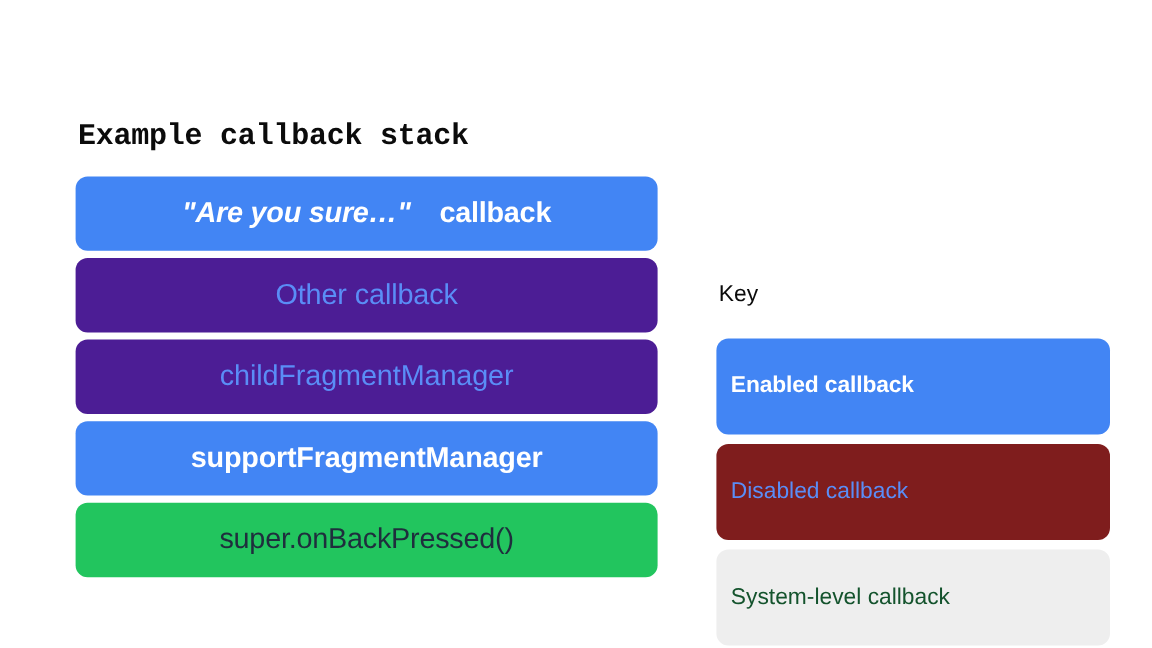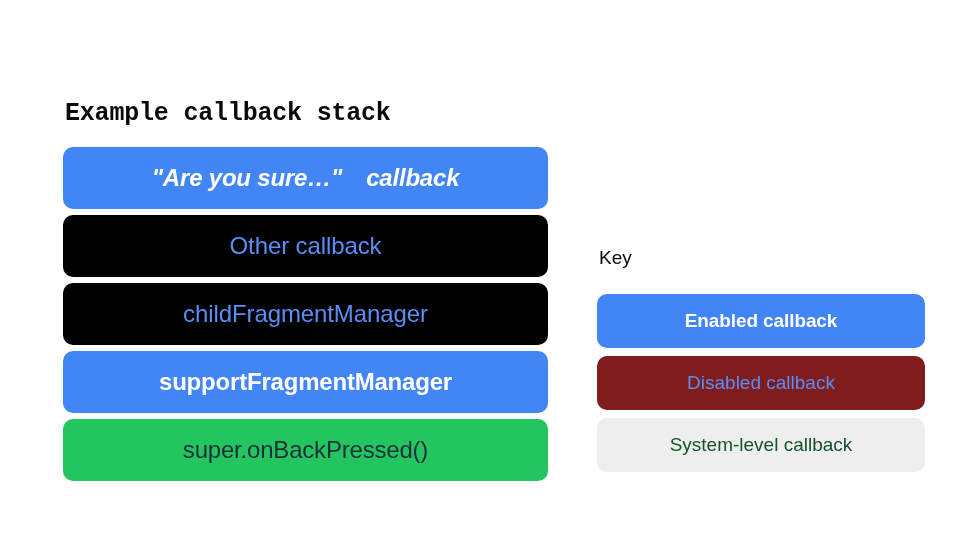--- a/index.html
+++ b/index.html
@@ -55,69 +55,68 @@
 
   
   .row.enabled {
     background: #4285f4;
     color: #ffffff;
     font-weight: 700;
     font-size: 24px;
     letter-spacing: -0.2px;
   }
   .row.disabled {
-    background: #000000;
+    background: #4c1d95;
     color: #5a8df6;
     font-weight: 400;
     font-size: 24px;
     letter-spacing: -0.1px;
   }
   .row.system {
     background: #22c55e;
     color: #1f2e3d;
     font-weight: 400;
     font-size: 24px;
     letter-spacing: -0.2px;
   }
 
   .quoted {
     font-style: italic;
     font-weight: 700;
   }
   .quoted + .tail {
     margin-left: 24px;
-    font-style: italic;
   }
 
   
   .key-col {
     position: absolute;
     left: 597px;
     top: 236px;
     width: 328px;
   }
   .key-title {
     font-size: 19px;
     font-weight: 500;
     color: #0b0b0b;
     line-height: 1.1;
-    margin: 12px 0 25px 2px;
+    margin: 0 0 25px 2px;
     white-space: nowrap;
   }
   .key-list {
     display: flex;
     flex-direction: column;
     gap: 8px;
   }
   .key-row {
-    height: 54px;
+    height: 80px;
     border-radius: 10px;
     display: flex;
     align-items: center;
-    justify-content: center;
+    justify-content: flex-start;
     box-sizing: border-box;
     padding: 0 12px;
     white-space: nowrap;
   }
   .key-row.enabled {
     background: #4285f4;
     color: #ffffff;
     font-weight: 700;
     font-size: 19px;
     letter-spacing: -0.1px;

